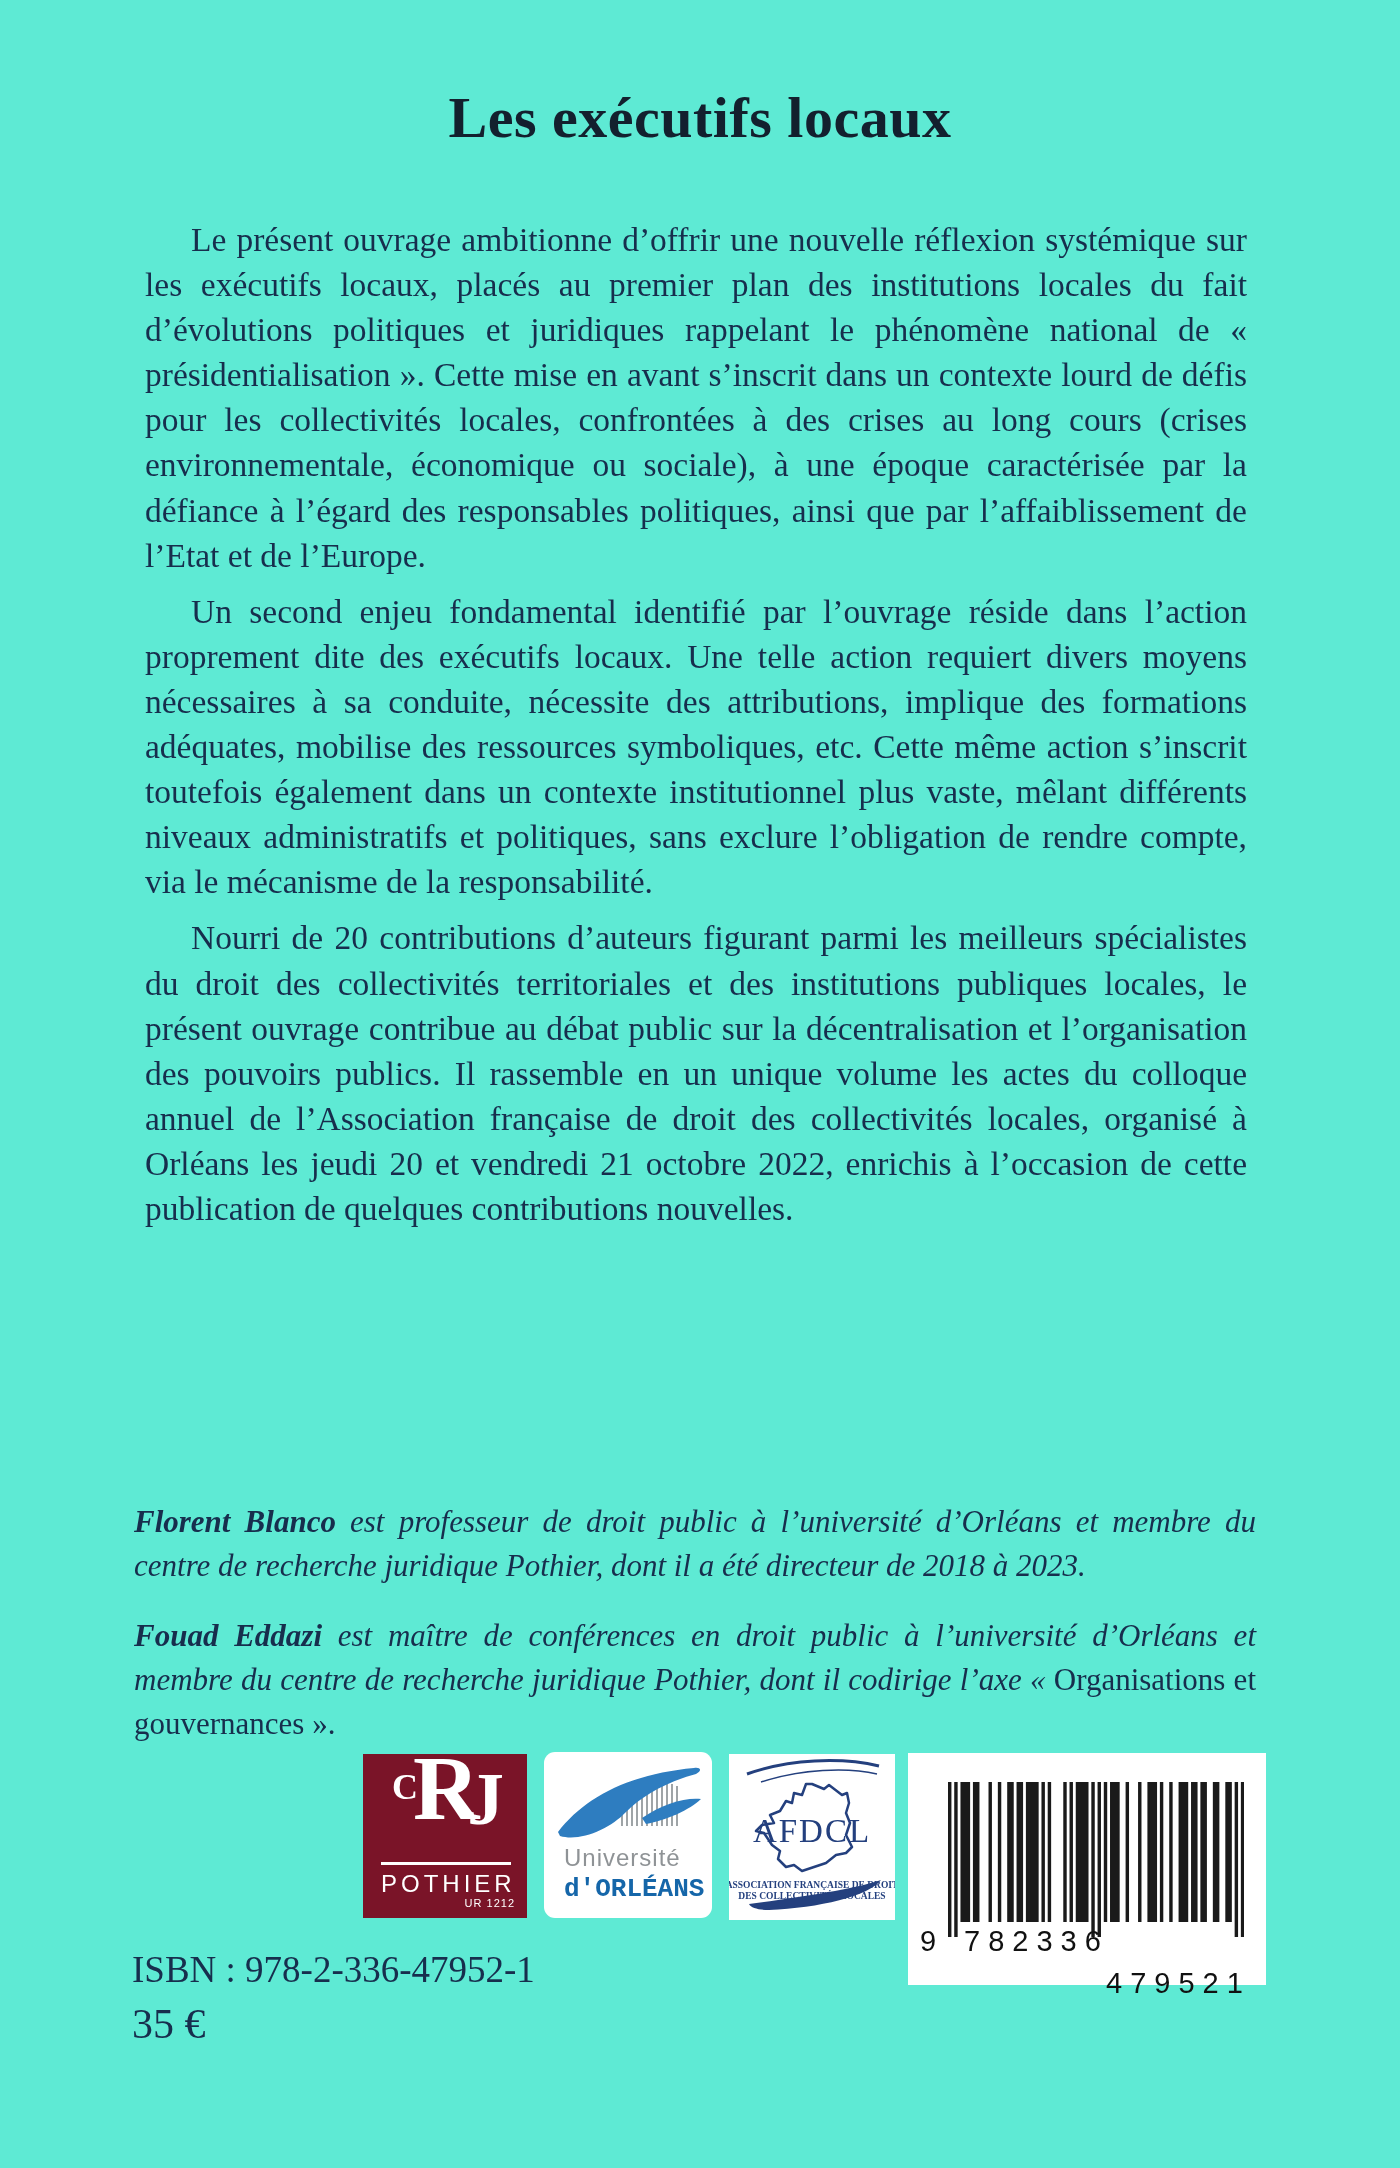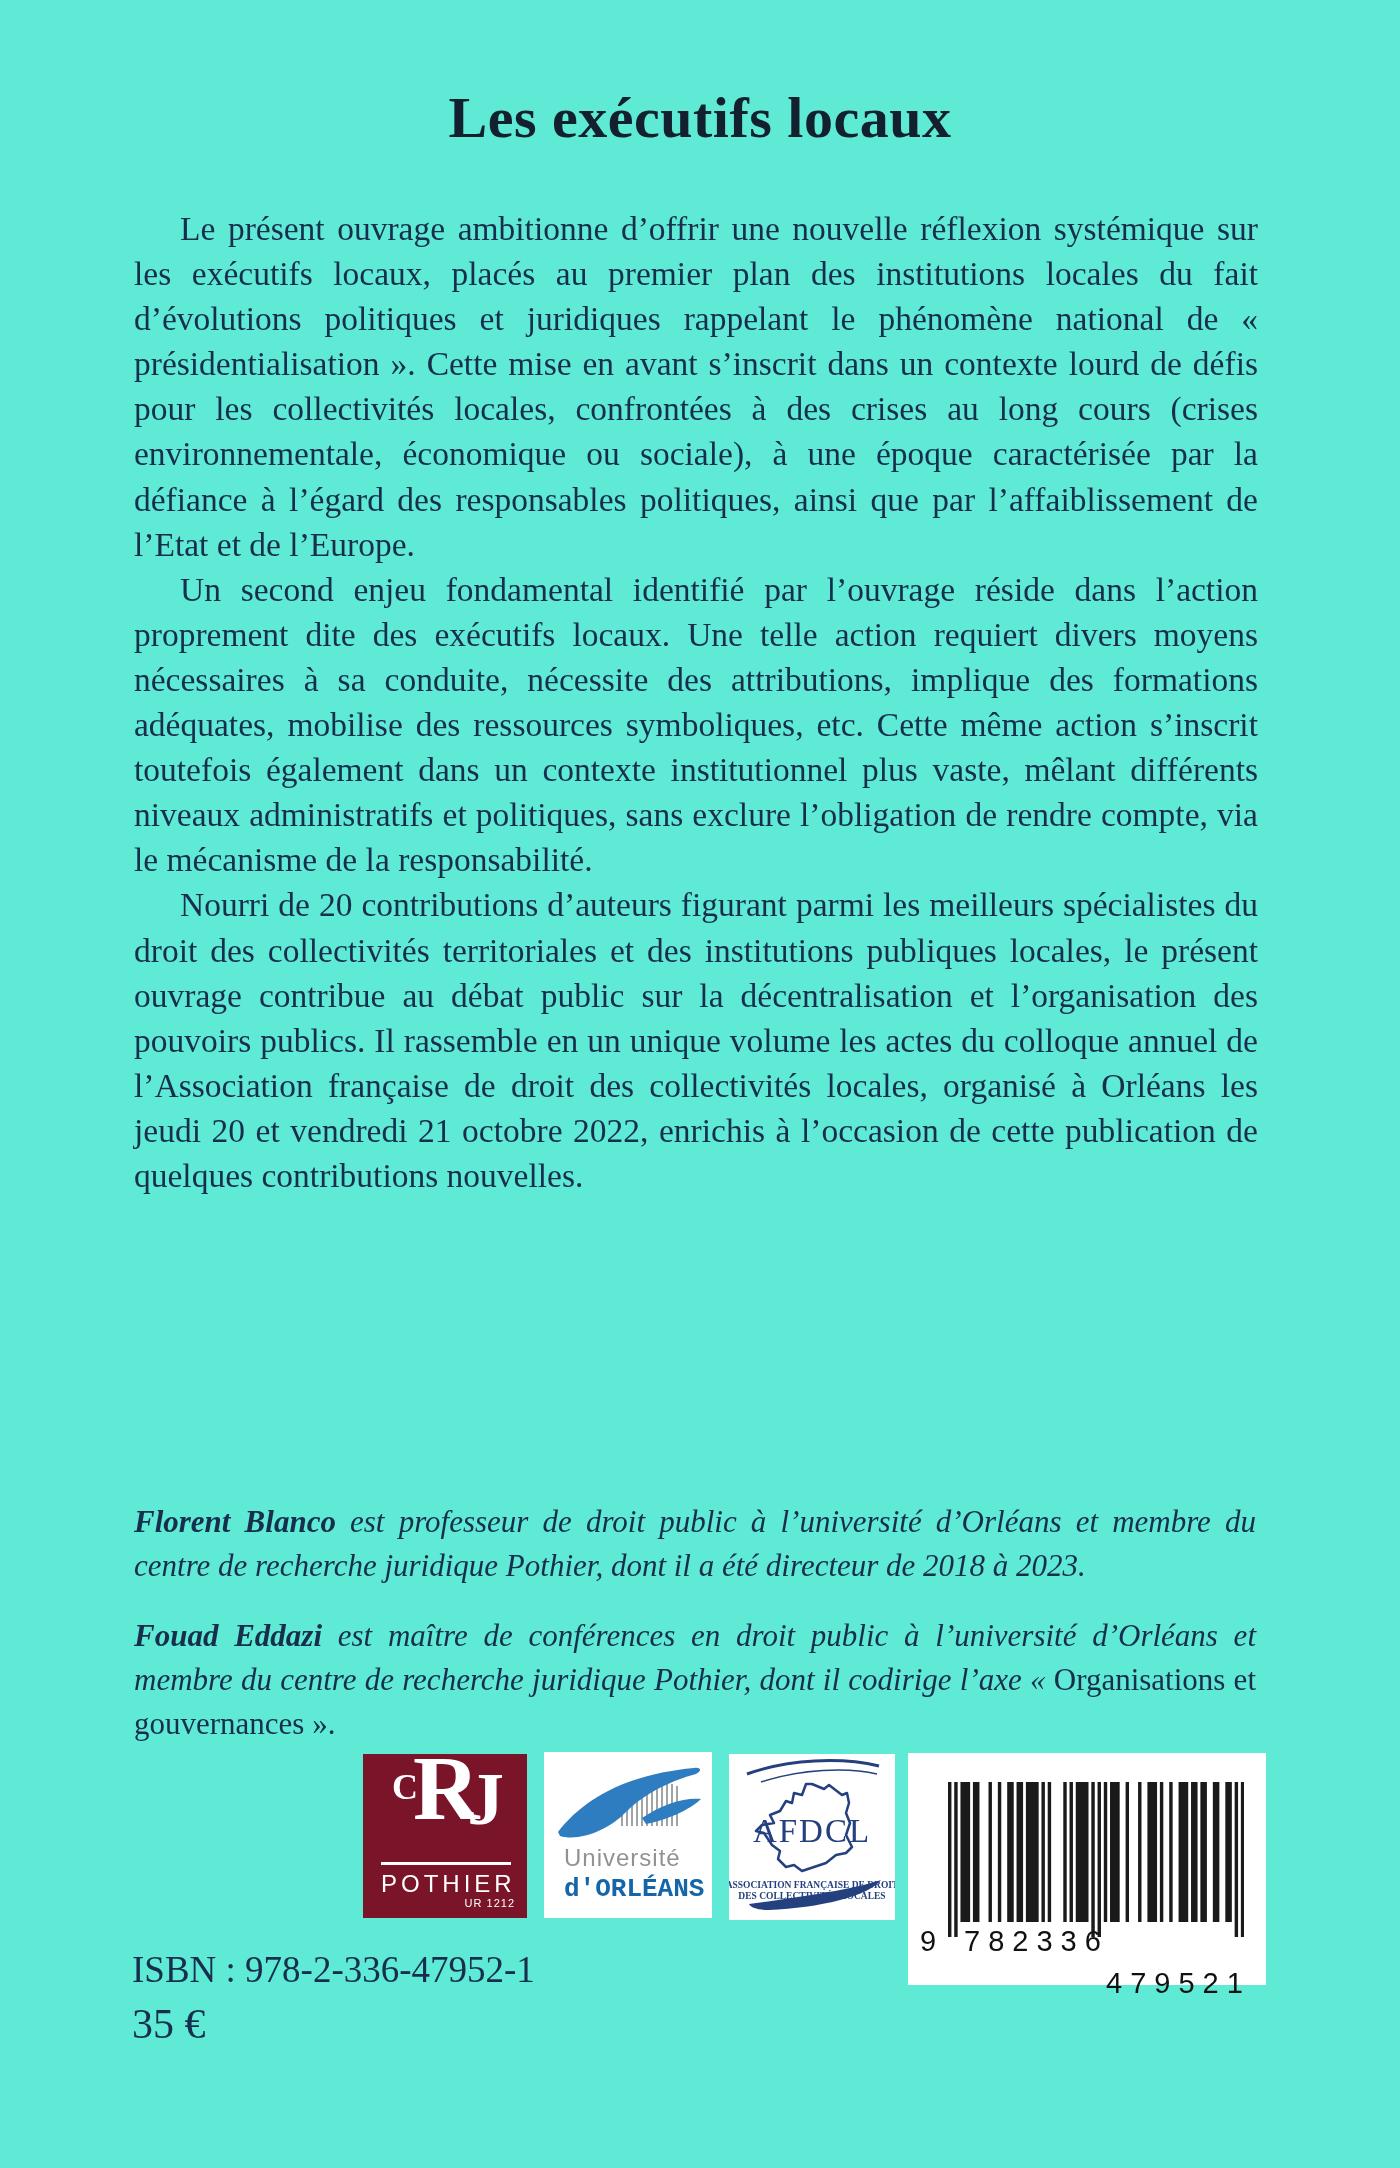--- a/index.html
+++ b/index.html
@@ -15,21 +15,21 @@
     position:absolute;top:84px;left:0;width:1400px;
     margin:0;text-align:center;
     font-size:58px;font-weight:bold;color:#13202e;
     letter-spacing:0.5px;
   }
   .body-text{
     position:absolute;left:134px;top:206px;width:1124px;
     font-size:33.5px;line-height:45.1px;
     text-align:justify;
   }
-  .body-text p{margin:0;text-indent:46px;}
+  .body-text p{margin:11px;text-indent:46px;}
   .bios{
     position:absolute;left:134px;top:1500px;width:1122px;
     font-size:31px;line-height:44px;text-align:justify;
     font-style:italic;
   }
   .bios p{margin:0 0 26px 0;}
   .bio-name{font-weight:bold;margin-top:20px;}
   .bio-roman{font-style:normal;}
   
   .logo-box{position:absolute;box-sizing:border-box;}
@@ -43,21 +43,21 @@
   .crj-rule{position:absolute;left:18px;top:108px;width:130px;height:3px;background:#ffffff;}
   .crj-name{
     position:absolute;left:18px;top:116px;width:130px;
     font-family:"Liberation Sans",sans-serif;font-size:24px;letter-spacing:4px;
   }
   .crj-unit{
     position:absolute;right:12px;top:143px;
     font-family:"Liberation Sans",sans-serif;font-size:11px;letter-spacing:1px;margin-left:32px;
   }
   .univ{
-    left:544px;top:1752px;width:168px;height:166px;background:#ffffff;
+    left:544px;top:1752px;width:168px;height:166px;background:#ffffff;border-radius:11px;
   }
   .univ-l1{
     position:absolute;left:20px;top:92px;
     font-family:"Liberation Sans",sans-serif;font-size:24px;color:#8f9396;letter-spacing:1px;
   }
   .univ-l2{
     position:absolute;left:20px;top:122px;
     font-family:Liberation Mono, monospace;font-size:26px;font-weight:bold;color:#1566a9;
   }
   .afdcl{

